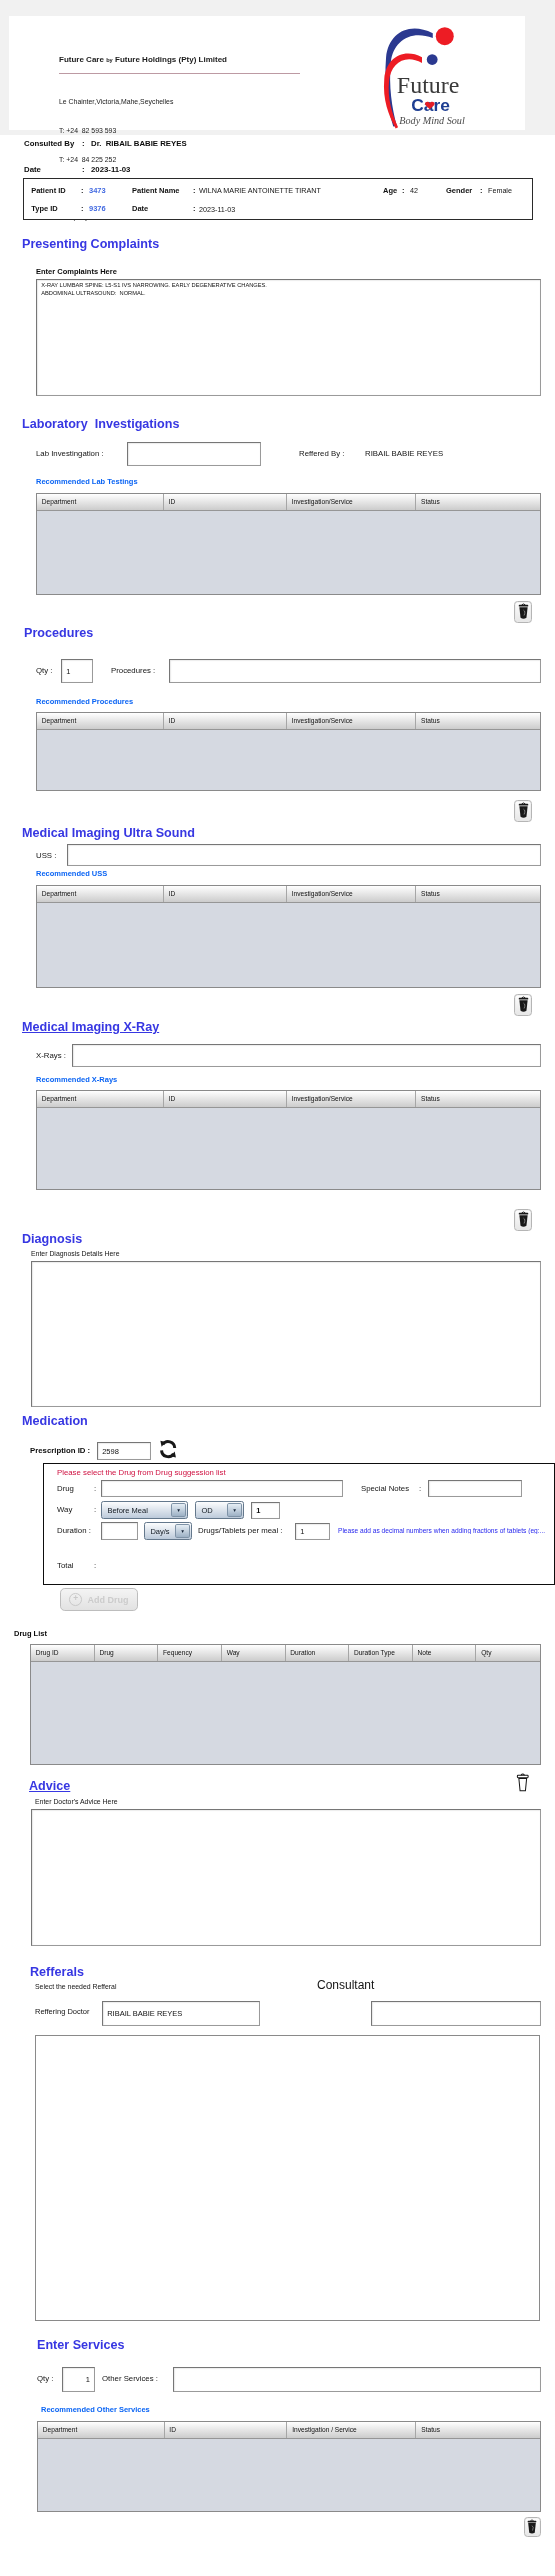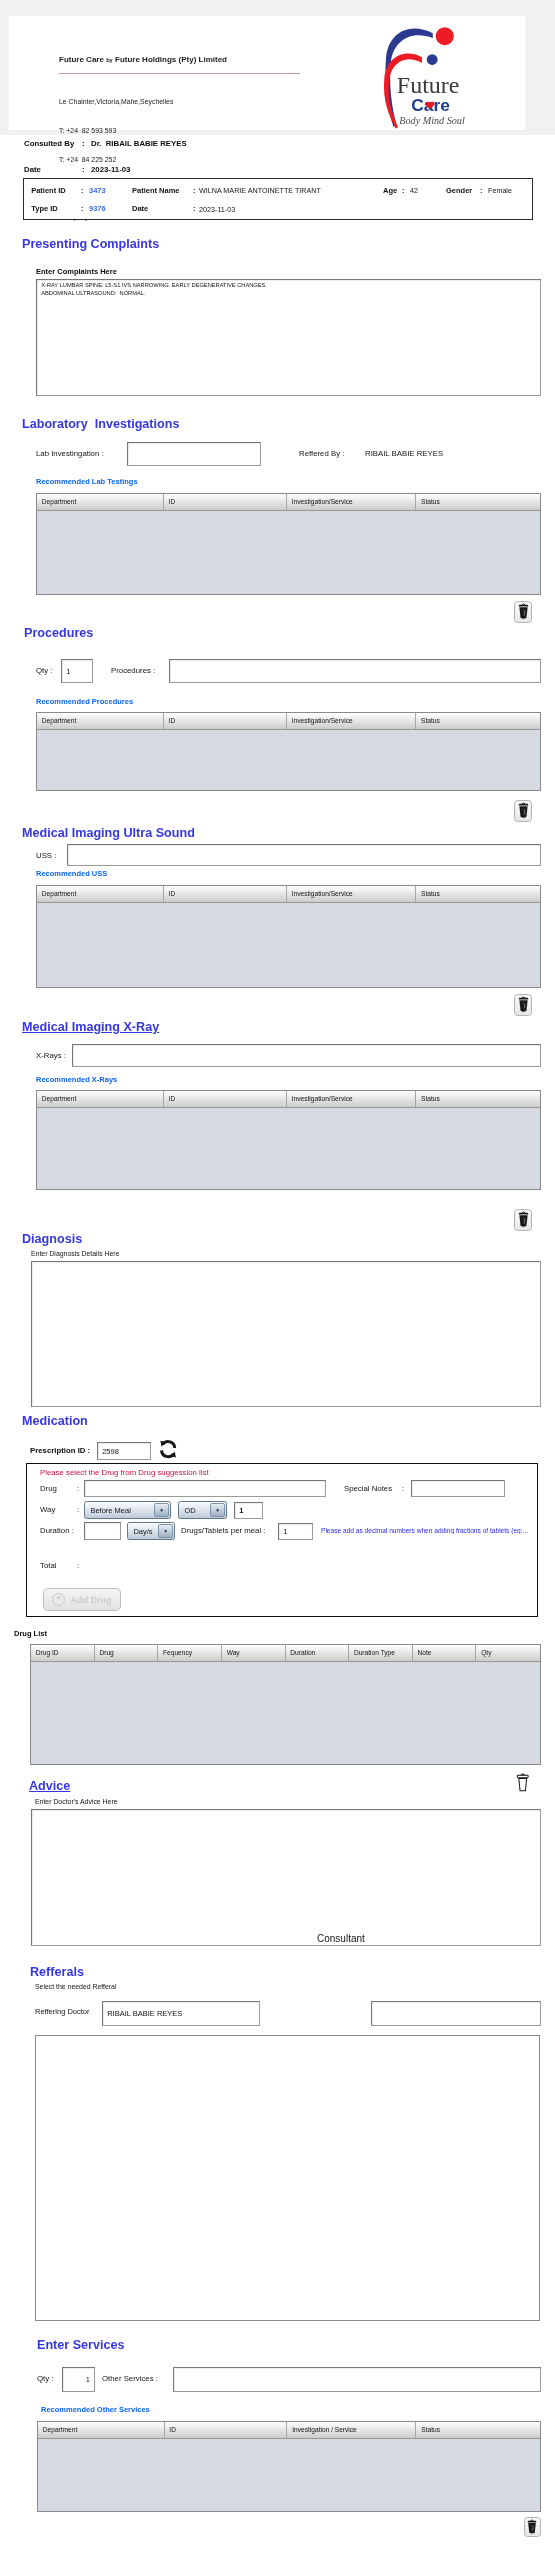--- a/index.html
+++ b/index.html
@@ -220,21 +220,21 @@
   <input class="inp" style="left: 97px; top: 1442px; width: 54px; height: 18px;" value="2598">
   <button class="refbtn" style="left:157px;top:1439px;width:21.5px;height:21.5px;">
     <svg width="20.3" height="20.3" viewBox="0 0 34 34">
       <path d="M28 15 a11 11 0 0 0 -20 -6" fill="none" stroke="#181818" stroke-width="5"></path>
       <polygon points="4,3 13,5 6,13" fill="#181818"></polygon>
       <path d="M6 19 a11 11 0 0 0 20 6" fill="none" stroke="#181818" stroke-width="5"></path>
       <polygon points="30,31 21,29 28,21" fill="#181818"></polygon>
     </svg>
   </button>
 
-  <div class="medbox" style="left:26px;top:1463px;width:512px;height:154px;">
+  <div class="medbox" style="left:43px;top:1463px;width:512px;height:122px;">
     <div class="rednote" style="left:13px;top:4.2px;">Please select the Drug from Drug suggession list</div>
 
     <span class="lab" style="left:13px;top:20px;">Drug</span>
     <span class="lab" style="left:50px;top:20px;">:</span>
     <input class="inp" style="left: 57px; top: 16px; width: 242px; height: 16.7px;" value="">
     <span class="lab" style="left:317px;top:20px;">Special Notes</span>
     <span class="lab" style="left:375px;top:20px;">:</span>
     <input class="inp" style="left: 384px; top: 16px; width: 94px; height: 16.7px;" value="">
 
     <span class="lab" style="left:13px;top:41px;">Way</span>
@@ -291,21 +291,21 @@
     </svg>
   </button>
   <div class="hd" style="left:29px;top:1779px;text-decoration:underline;">Advice</div>
   <div class="small-lab" style="left:35px;top:1798px;">Enter Doctor's Advice Here</div>
   <textarea class="inp" style="left: 31px; top: 1809px; width: 510px; height: 137px;"></textarea>
 
   <div class="hd" style="left:30px;top:1965px;">Refferals</div>
   <div class="small-lab" style="left:35px;top:1983px;">Select the needed Refferal</div>
   <div class="lab" style="left:35px;top:2007px;font-size:7.5px;">Reffering Doctor</div>
   <input class="inp" style="left: 102px; top: 2001px; width: 158px; height: 25px;" value="RIBAIL BABIE REYES">
-  <div class="lab" style="left:317px;top:1933px;font-size:10px;">Consultant</div>
+  <div class="lab" style="left:317px;top:1978px;font-size:12px;">Consultant</div>
   <input class="inp" style="left: 371px; top: 2001px; width: 170px; height: 25px;" value="">
   <div class="bigbox" style="left:35px;top:2035px;width:505px;height:286px;"></div>
 
   <div class="hd" style="left:37px;top:2338px;">Enter Services</div>
   <div class="lab" style="left:37px;top:2374px;">Qty :</div>
   <input class="inp" style="left: 62px; top: 2367px; width: 33px; height: 25px; text-align: right;" value="1">
   <div class="lab" style="left:102px;top:2374px;">Other Services :</div>
   <input class="inp" style="left: 173px; top: 2367px; width: 368px; height: 25px;" value="">
   <div class="link" style="left:41px;top:2405px;">Recommended Other Services</div>
   <div class="tbl" style="left:37px;top:2421px;width:504px;height:91px;">

